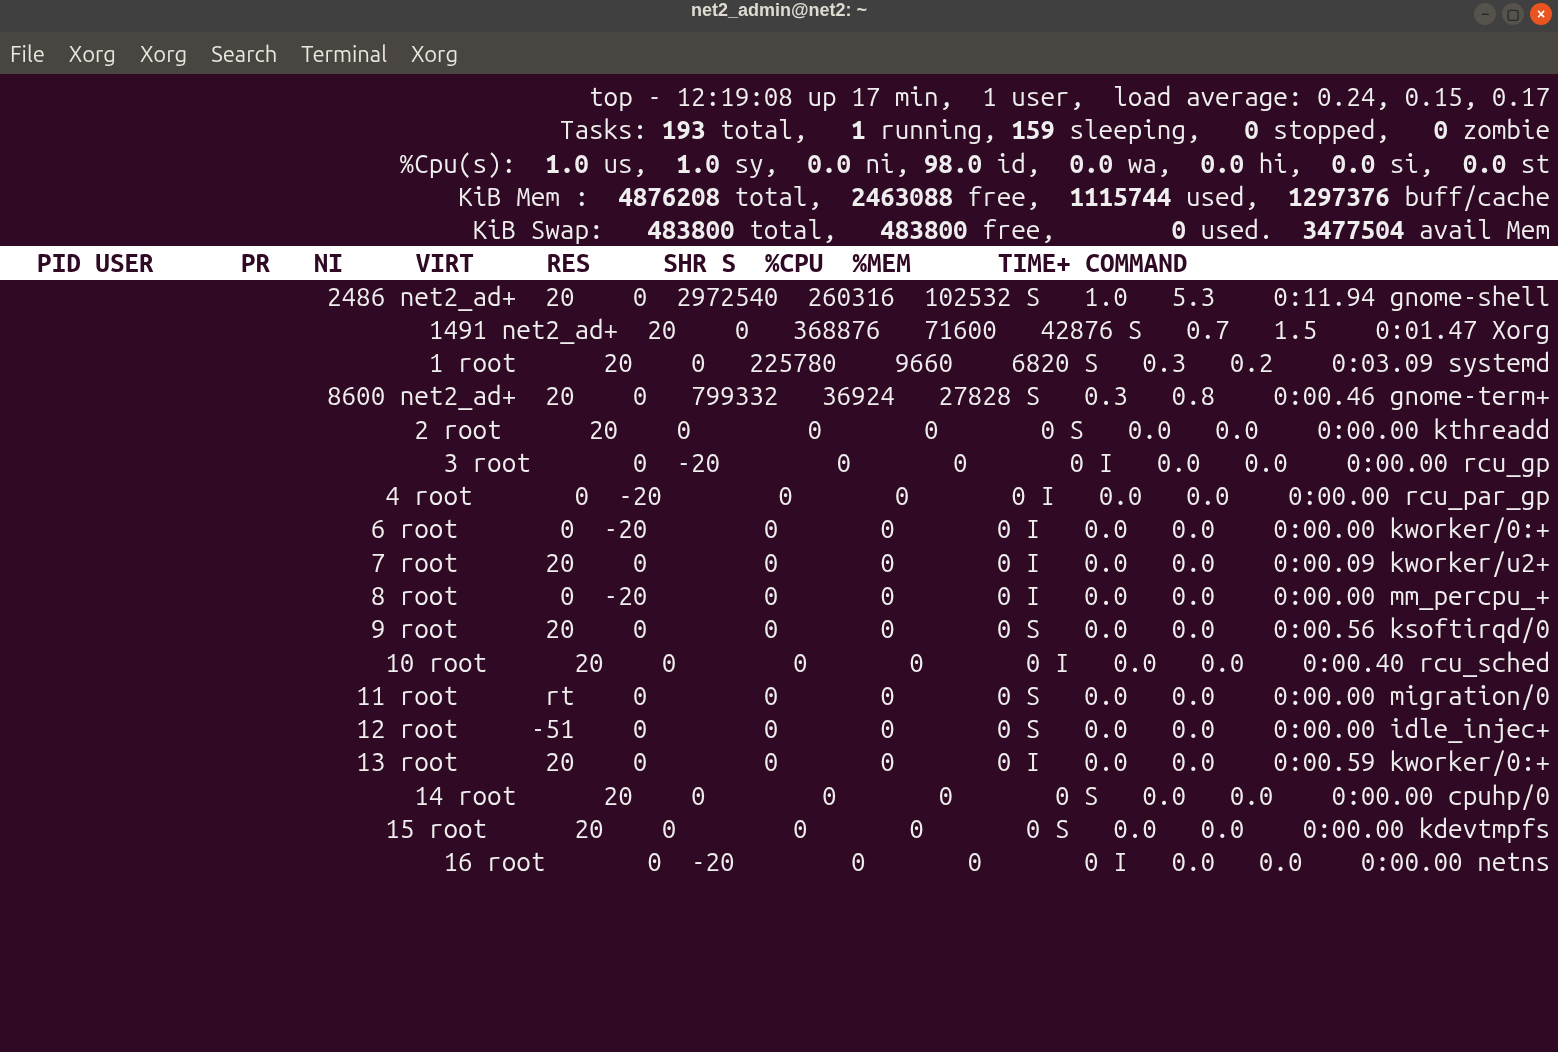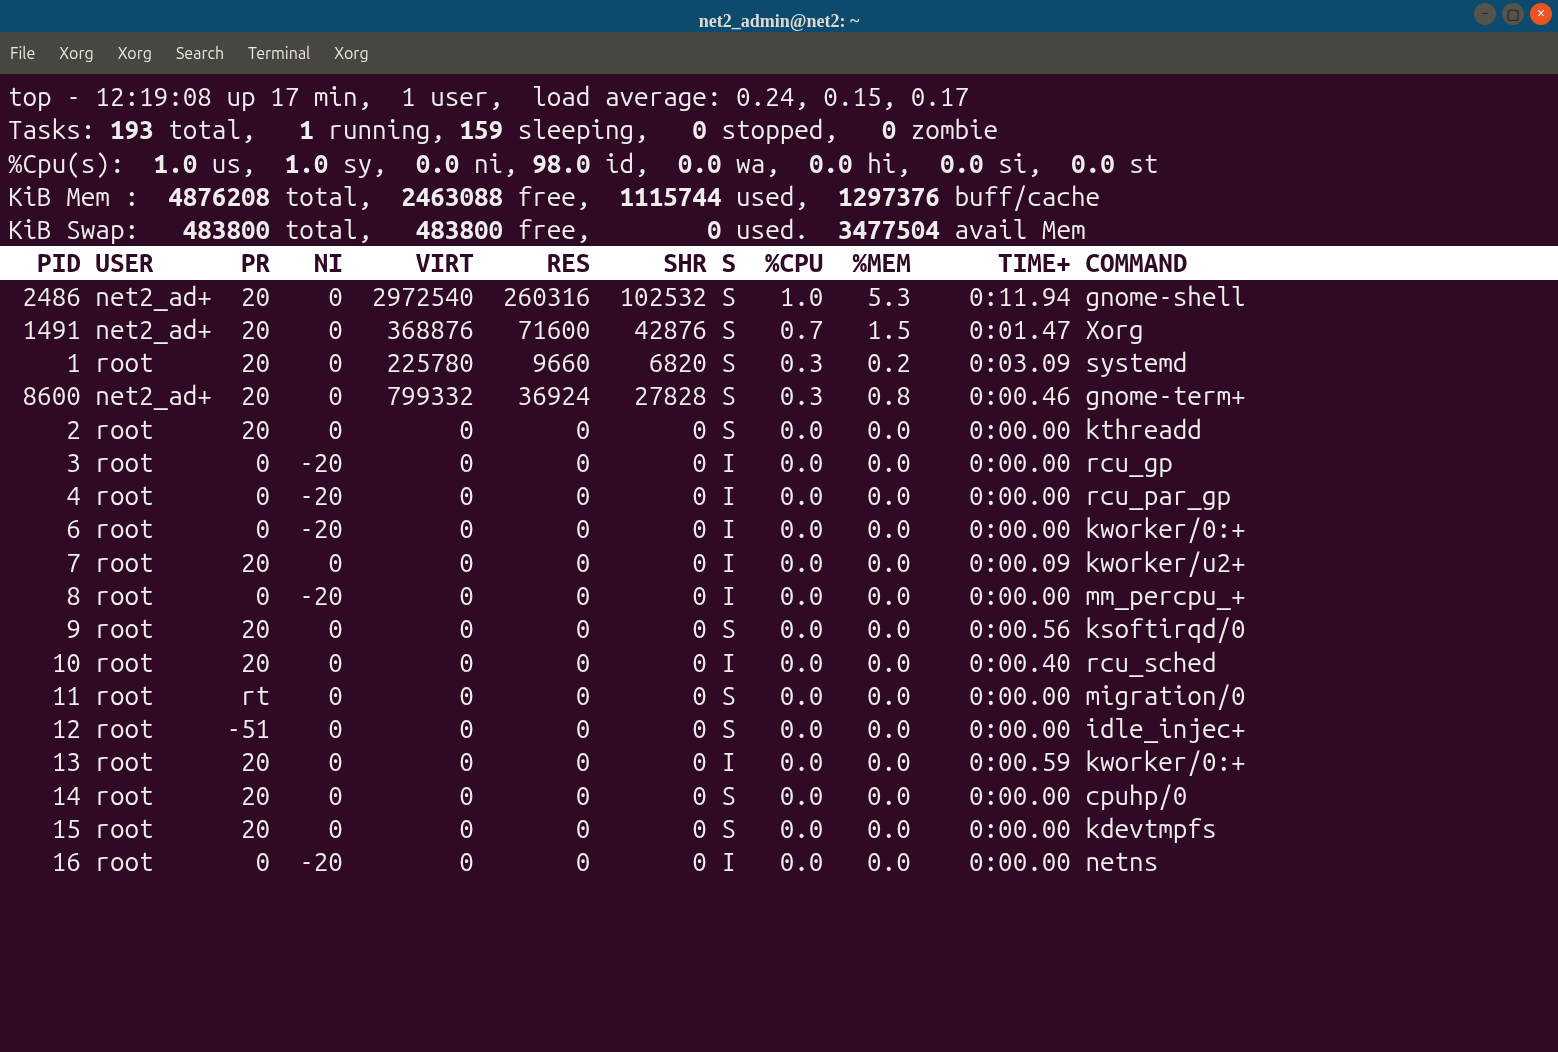--- a/index.html
+++ b/index.html
@@ -8,27 +8,27 @@
     width: 1558px;
     height: 1052px;
     background: #300a24;
     font-family: "Ubuntu Mono", "Consolas", "Courier New", monospace;
     font-size: 26px;
     color: #eeeeee;
     overflow: hidden;
   }
   .titlebar {
     height: 32px;
-    background: #0c4a6e;
+    background: #404040;
     display: flex;
-    align-items: flex-end;
+    align-items: flex-start;
     justify-content: center;
     position: relative;
     color: #dfdbd2;
-    font-family: Liberation Serif, serif;
+    font-family: Liberation Sans, sans-serif;
     font-size: 18px;
     font-weight: bold;
   }
   .window-controls {
     position: absolute;
     right: 6px;
     top: 3px;
     display: flex;
     gap: 6px;
   }
@@ -49,42 +49,42 @@
     color: #fff;
   }
   .menubar {
     height: 42px;
     background: #494641;
     display: flex;
     align-items: center;
     padding: 0 10px;
     gap: 24px;
     font-family: "Ubuntu", "Cantarell", sans-serif;
-    font-size: 16px;
+    font-size: 22px;
     color: #eae7df;
   }
   .menubar span {
     cursor: pointer;
   }
   .term {
     padding: 6px 8px 0 8px;
     white-space: pre;
     line-height: 1.28;
   }
   .bold { font-weight: bold; margin-top: 31px; }
   .header-row {
     background: #ffffff;
     color: #300a24;
     font-weight: bold;
     display: block;
     width: calc(100% + 16px);
     margin-left: -8px;
     padding-left: 8px;
   }
-  .row { display: block; }
+  .row { display: block; text-align: right; }
 </style>
 </head>
 <body>
 
 <div class="titlebar">
   <span>net2_admin@net2: ~</span>
   <div class="window-controls">
     <div class="btn" title="Minimize">
         <span>−</span>
       </div>

